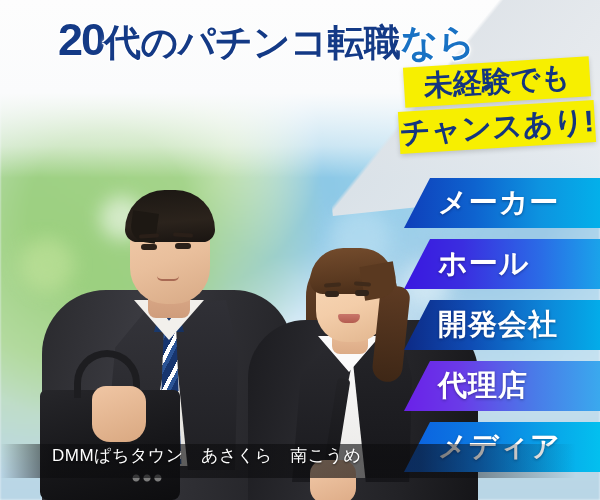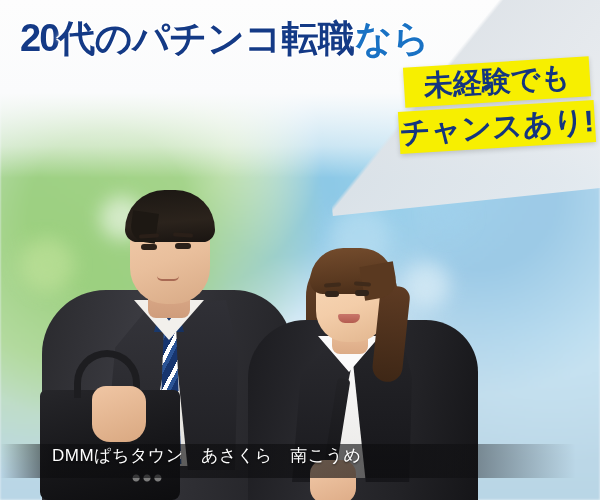--- a/index.html
+++ b/index.html
@@ -231,21 +231,21 @@
 
   
   .headline {
     position:absolute; left:20px; top:14px; width:430px;
     font-size:37px; font-weight:700; letter-spacing:-.5px;
     color:#143a86; white-space:nowrap;
     text-shadow:
       0 0 3px #fff, 0 0 3px #fff, 0 0 6px #fff,
       1px 1px 0 #fff, -1px 1px 0 #fff, 1px -1px 0 #fff, -1px -1px 0 #fff;
   }
-  .headline .num { font-size:38px; letter-spacing:-2px; }
+  .headline .num { font-size:45px; letter-spacing:-2px;margin-left:38px; }
   .headline .nara { color:#1972c4; }
 
   .logo {
     position:absolute; left:22px; top:66px;
     font-size:67px; font-weight:700; font-style:italic;
     letter-spacing:1px; color:#16418f; white-space:nowrap;
     text-shadow:
       0 0 4px #fff, 0 0 4px #fff, 0 0 9px #fff,
       2px 2px 0 #fff, -2px 2px 0 #fff, 2px -2px 0 #fff, -2px -2px 0 #fff;
   }
@@ -380,18 +380,35 @@
   <div class="headline"><span class="num">20</span><span>代のパチンコ転職</span><span class="nara">なら</span></div>
 
 
   <div class="badge badge-1">
       <span>未経験でも</span>
     </div>
   <div class="badge badge-2">
       <span>チャンスあり!</span>
     </div>
 
+  <div class="cats">
+    <div class="cat cat-1">
+      <span class="cat-label">メーカー</span>
+    </div>
+    <div class="cat cat-2">
+      <span class="cat-label">ホール</span>
+    </div>
+    <div class="cat cat-3">
+      <span class="cat-label">開発会社</span>
+    </div>
+    <div class="cat cat-4">
+      <span class="cat-label">代理店</span>
+    </div>
+    <div class="cat cat-5">
+      <span class="cat-label">メディア</span>
+    </div>
+  </div>
 
   <div class="credit">
     <span class="credit-text">DMMぱちタウン　あさくら　南こうめ</span>
   </div>
 
 </div>
 
 </body></html>

